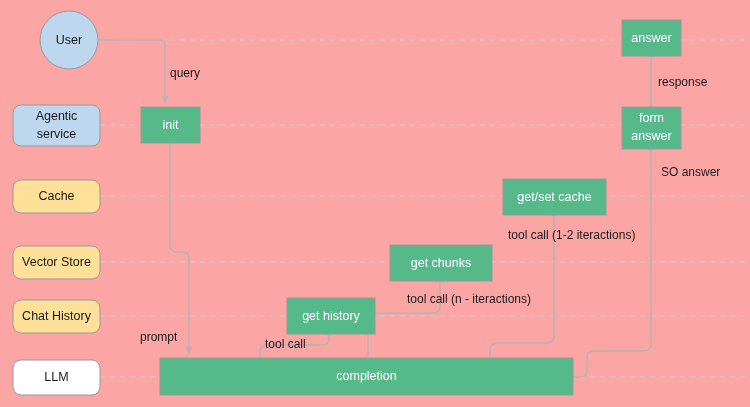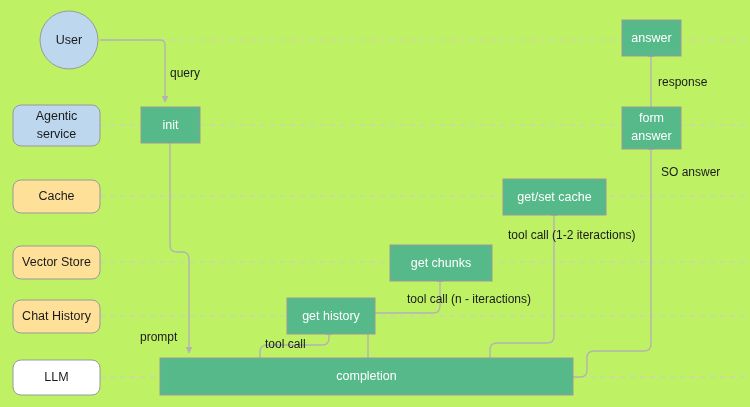--- a/index.html
+++ b/index.html
@@ -8,21 +8,21 @@
     background: #ffffff;
   }
   body {
     font-family: "Liberation Sans", sans-serif;
     -webkit-font-smoothing: antialiased;
   }
   #canvas {
     position: relative;
     width: 750px;
     height: 407px;
-    background: #bef264;
+    background: #fca5a5;
     overflow: hidden;
   }
   svg.diagram {
     position: absolute;
     left: 0;
     top: 0;
     width: 750px;
     height: 407px;
   }
   .lane-line {

